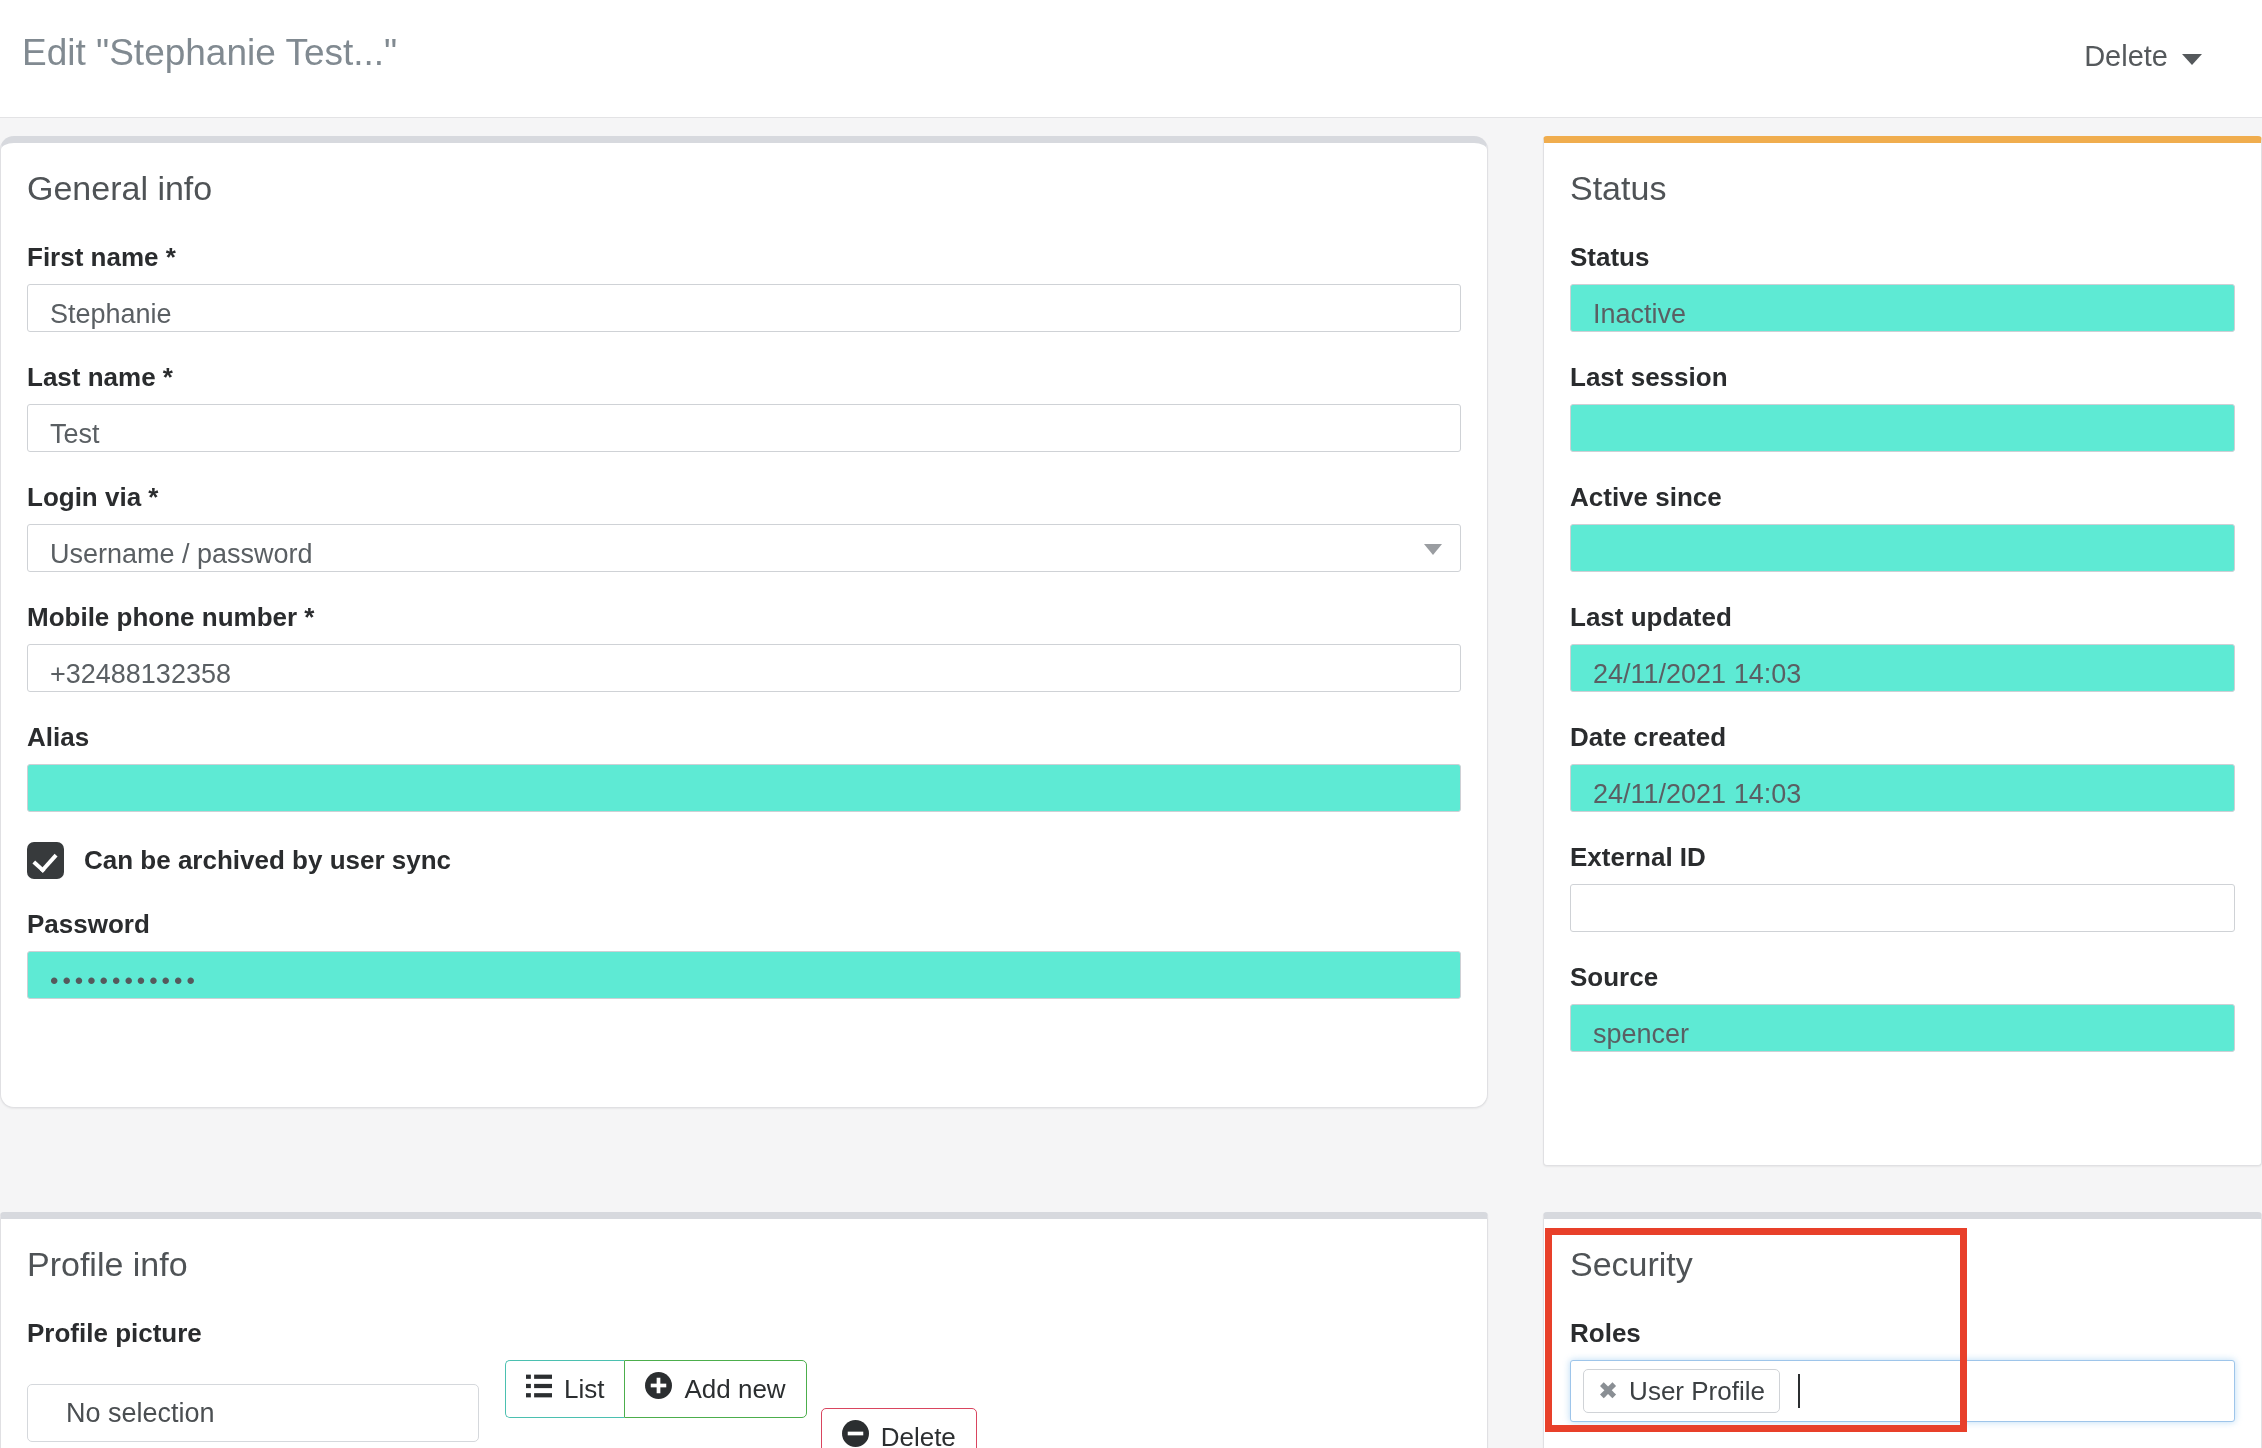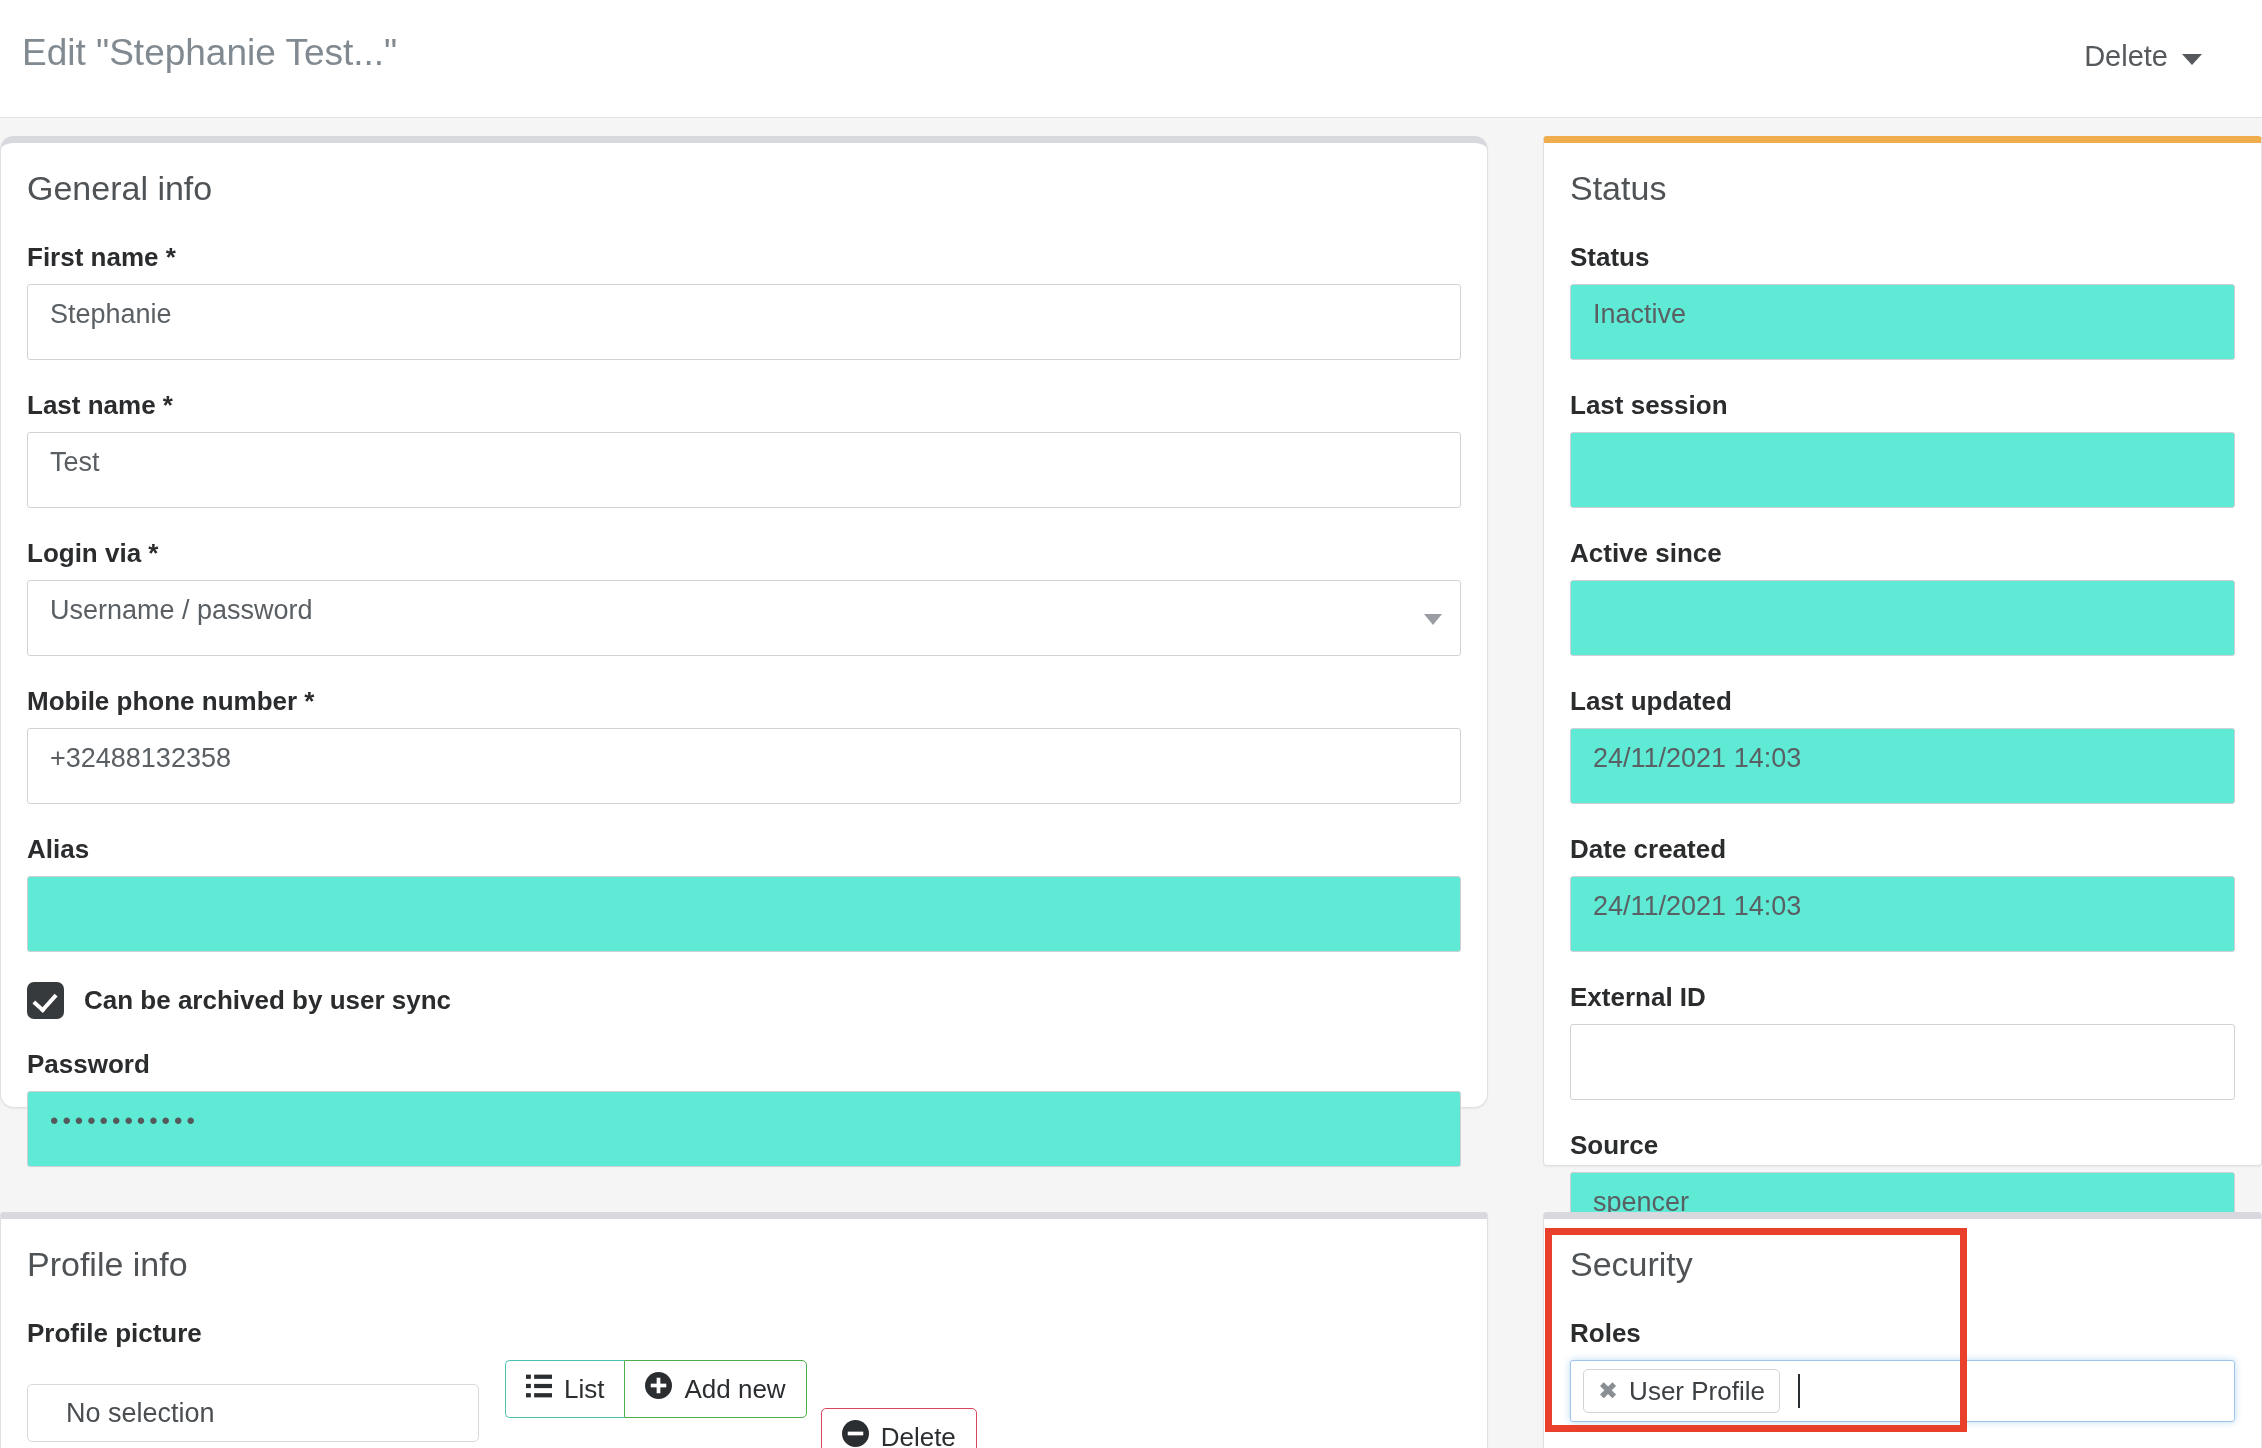--- a/index.html
+++ b/index.html
@@ -83,21 +83,21 @@
   .field-label {
     font-size: 26px;
     font-weight: bold;
     color: #2a2c2e;
     margin-bottom: 11px;
     white-space: nowrap;
   }
   .input-box {
     box-sizing: border-box;
     width: 100%;
-    height: 76px;
+    height: 48px;
     border: 1px solid #cfd2d6;
     border-radius: 3px;
     background: #ffffff;
     font-size: 27px;
     color: #5a5f63;
     line-height: 58px;
     padding-left: 22px;
     white-space: nowrap;
     overflow: hidden;
   }

